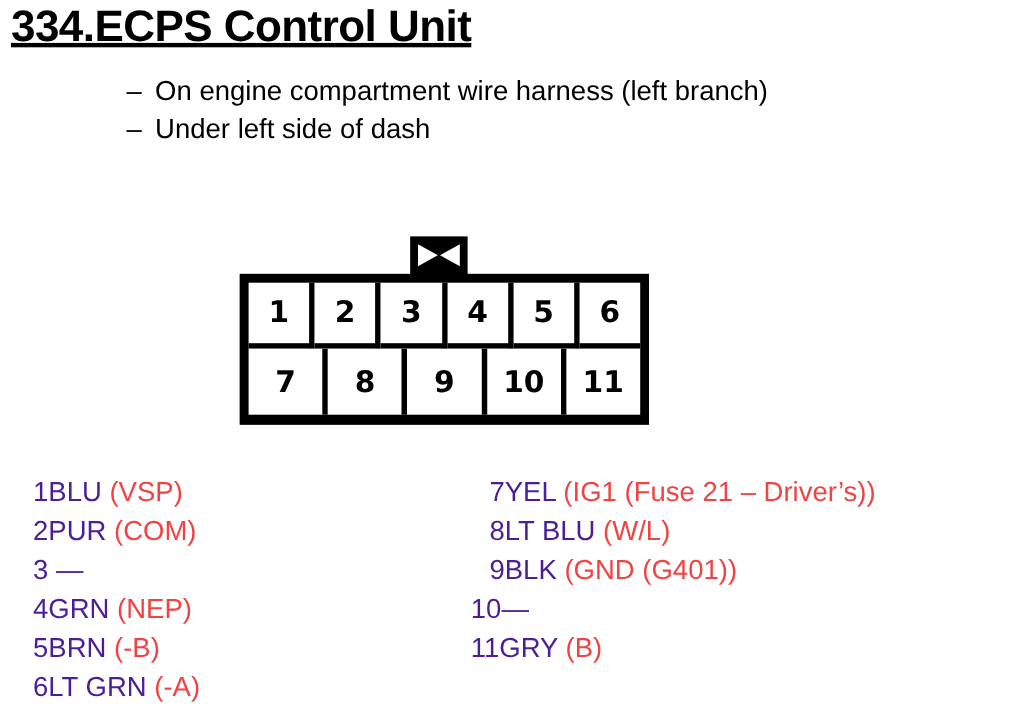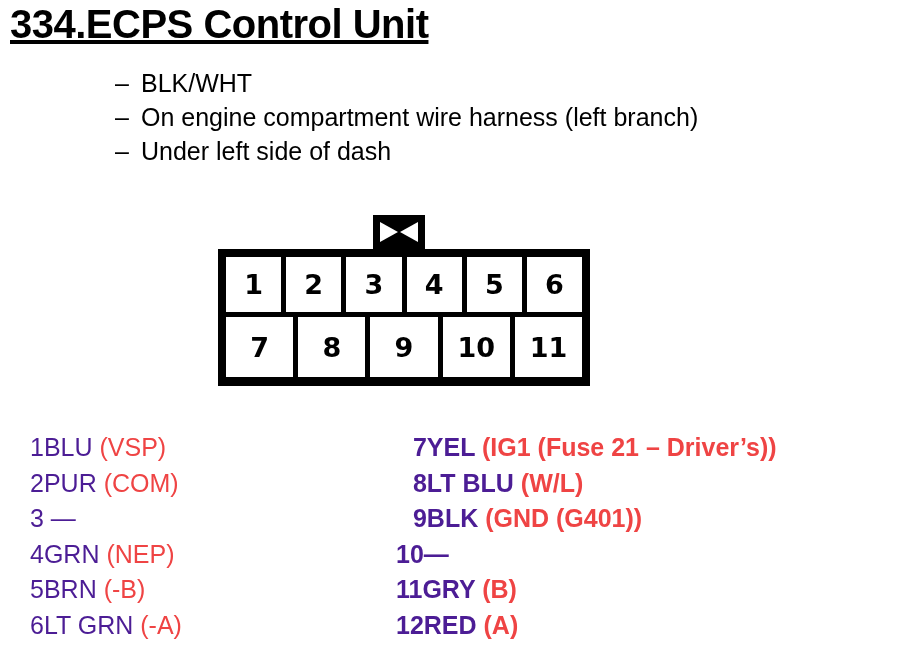--- a/index.html
+++ b/index.html
@@ -102,36 +102,33 @@
   .conn-row.top .cell { border-bottom: 5px solid #000000; }
 
   
   .pin-col {
     position: absolute;
     font-size: 25px;
     line-height: 35.5px;
     white-space: nowrap;
   }
   .pin-col.left  { left: 30px;  top: 430px; }
-  .pin-col.right { left: 396px; top: 430px; font-weight: bold; }
+  .pin-col.right { left: 428px; top: 430px; }
 
   .pin-row { display: block; white-space: nowrap; }
   .pin-label { color: #4c1d95; margin-top: 25px; }
   .pin-signal { color: #ef4444; }
   .pin-indent { display: inline-block; width: 10px; }
 </style>
 </head>
 <body>
 
 <div class="title">334.ECPS Control Unit</div>
 
 <div class="bullets">
-  <span class="bullet-row">
-    <span class="bullet-dash">–</span><span>BLK/WHT</span>
-  </span>
   <span class="bullet-row">
     <span class="bullet-dash">–</span><span>On engine compartment wire harness (left branch)</span>
   </span>
   <span class="bullet-row">
     <span class="bullet-dash">–</span><span>Under left side of dash</span>
   </span>
 </div>
 
 <div class="connector-wrap">
 
@@ -207,17 +204,13 @@
     <span class="pin-signal">  (GND (G401))</span>
   </span>
   <span class="pin-row">
     <span class="pin-label">10—</span>
     <span class="pin-signal"></span>
   </span>
   <span class="pin-row">
     <span class="pin-label">11GRY</span>
     <span class="pin-signal">  (B)</span>
   </span>
-  <span class="pin-row">
-    <span class="pin-label">12RED</span>
-    <span class="pin-signal">  (A)</span>
-  </span>
 </div>
 
 </body></html>

